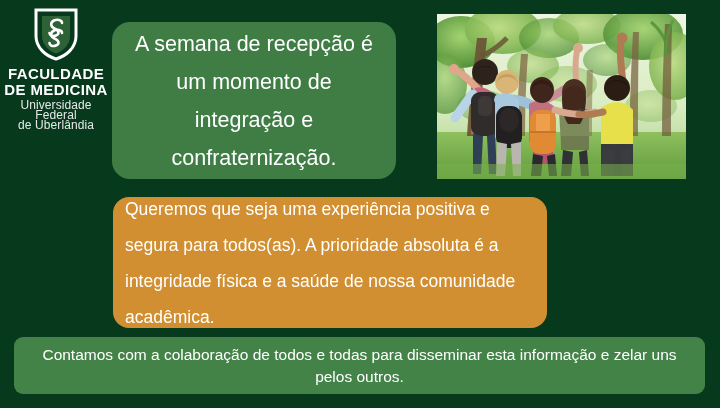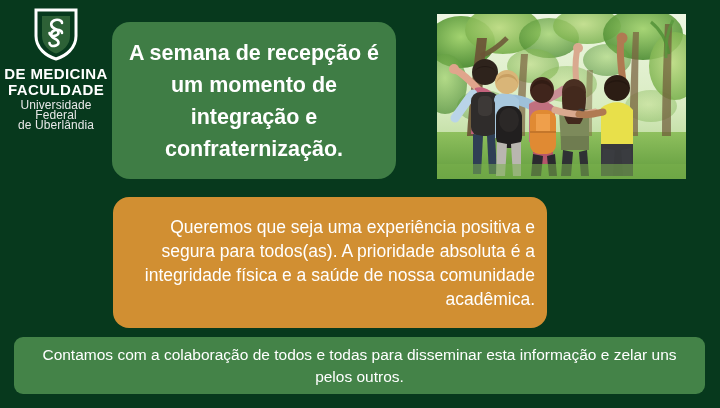--- a/index.html
+++ b/index.html
@@ -56,23 +56,23 @@
     border-radius: 18px;
     box-sizing: border-box;
     display: flex;
     align-items: center;
     justify-content: center;
     padding: 6px 14px;
   }
   #heading-text {
     color: #ffffff;
     font-size: 21.5px;
-    line-height: 32px;
+    line-height: 38px;
     text-align: center;
-    font-weight: bold;
+    font-weight: normal;
   }
 
   
   #photo-frame {
     position: absolute;
     left: 437px;
     top: 14px;
     width: 249px;
     height: 165px;
     overflow: hidden;
@@ -91,22 +91,22 @@
     border-radius: 16px;
     box-sizing: border-box;
     display: flex;
     align-items: center;
     justify-content: center;
     padding: 4px 12px;
   }
   #notice-text {
     color: #ffffff;
     font-size: 17.5px;
-    line-height: 24px;
-    text-align: right;
+    line-height: 36px;
+    text-align: left;
   }
 
   
   #footer-card {
     position: absolute;
     left: 14px;
     top: 337px;
     width: 691px;
     height: 57px;
     background: #448348;
@@ -129,22 +129,22 @@
 
 <div id="logo-block">
   <svg id="shield-icon" viewBox="0 0 48 56">
     <path d="M4 4 H44 V30 C44 42 34 50 24 53 C14 50 4 42 4 30 Z" fill="none" stroke="#ffffff" stroke-width="3"></path>
     <path d="M10 10 H38 V30 C38 39 31 45 24 47.5 C17 45 10 39 10 30 Z" fill="#2d6136"></path>
     <path d="M30 17 C30 14 25 13 22 14.5 C18 16.5 18.5 21 22.5 22.5
              C27 24.3 28 28 24 29.5 C20.5 30.8 17.5 29.5 17.5 27" fill="none" stroke="#ffffff" stroke-width="2.6" stroke-linecap="round"></path>
     <path d="M30 27 C30 24 25 23 22 24.5 C18 26.5 18.5 31 22.5 32.5
              C27 34.3 28 38 24 39.5 C20.5 40.8 17.5 39.5 17.5 37" fill="none" stroke="#ffffff" stroke-width="2.6" stroke-linecap="round"></path>
   </svg>
+  <div id="logo-line-1">FACULDADE</div>
   <div id="logo-line-2">DE MEDICINA</div>
-  <div id="logo-line-1">FACULDADE</div>
   <div id="logo-sub-1">Universidade Federal</div>
   <div id="logo-sub-2">de Uberlândia</div>
 </div>
 
 <div id="heading-card">
   <div id="heading-text">A semana de recepção é um momento de integração e confraternização.</div>
 </div>
 
 <div id="photo-frame">
   <svg id="photo-svg" viewBox="0 0 249 165">

